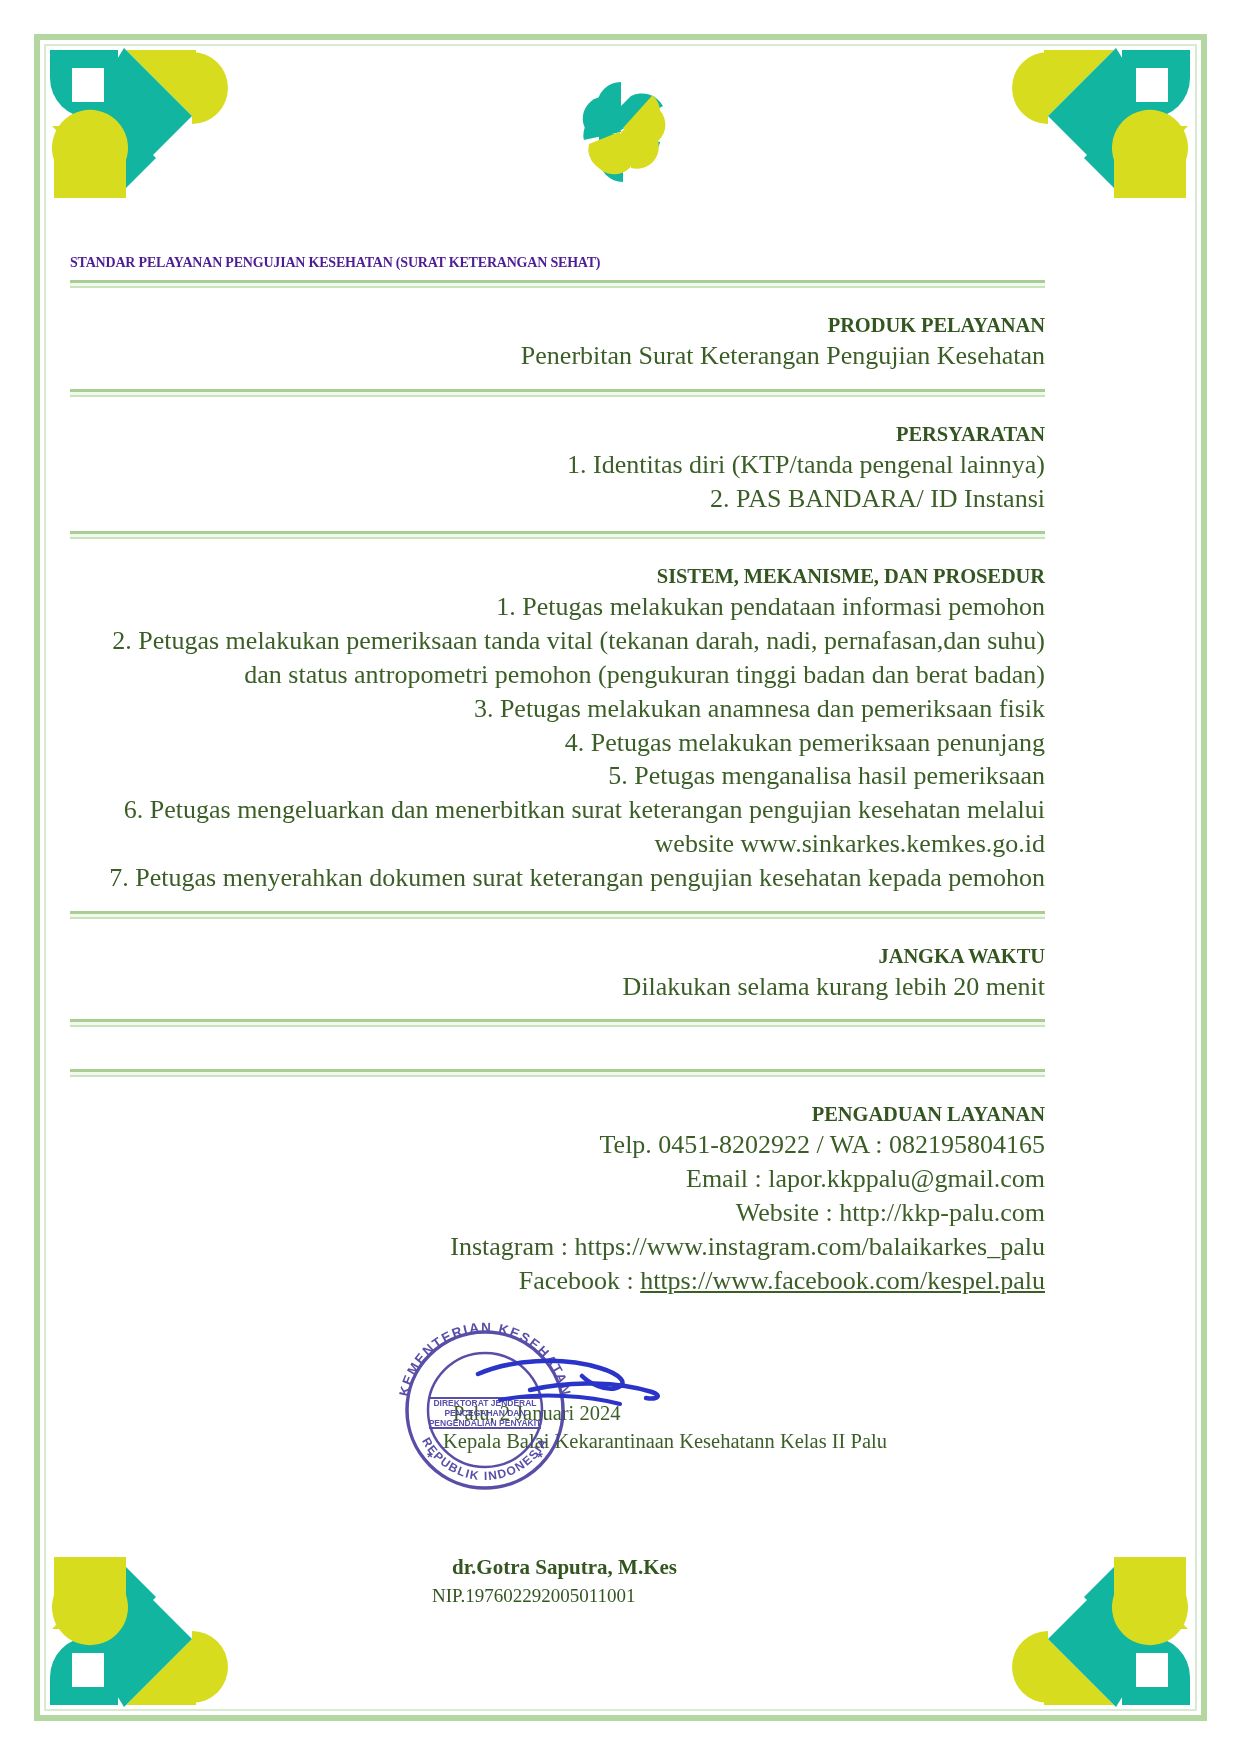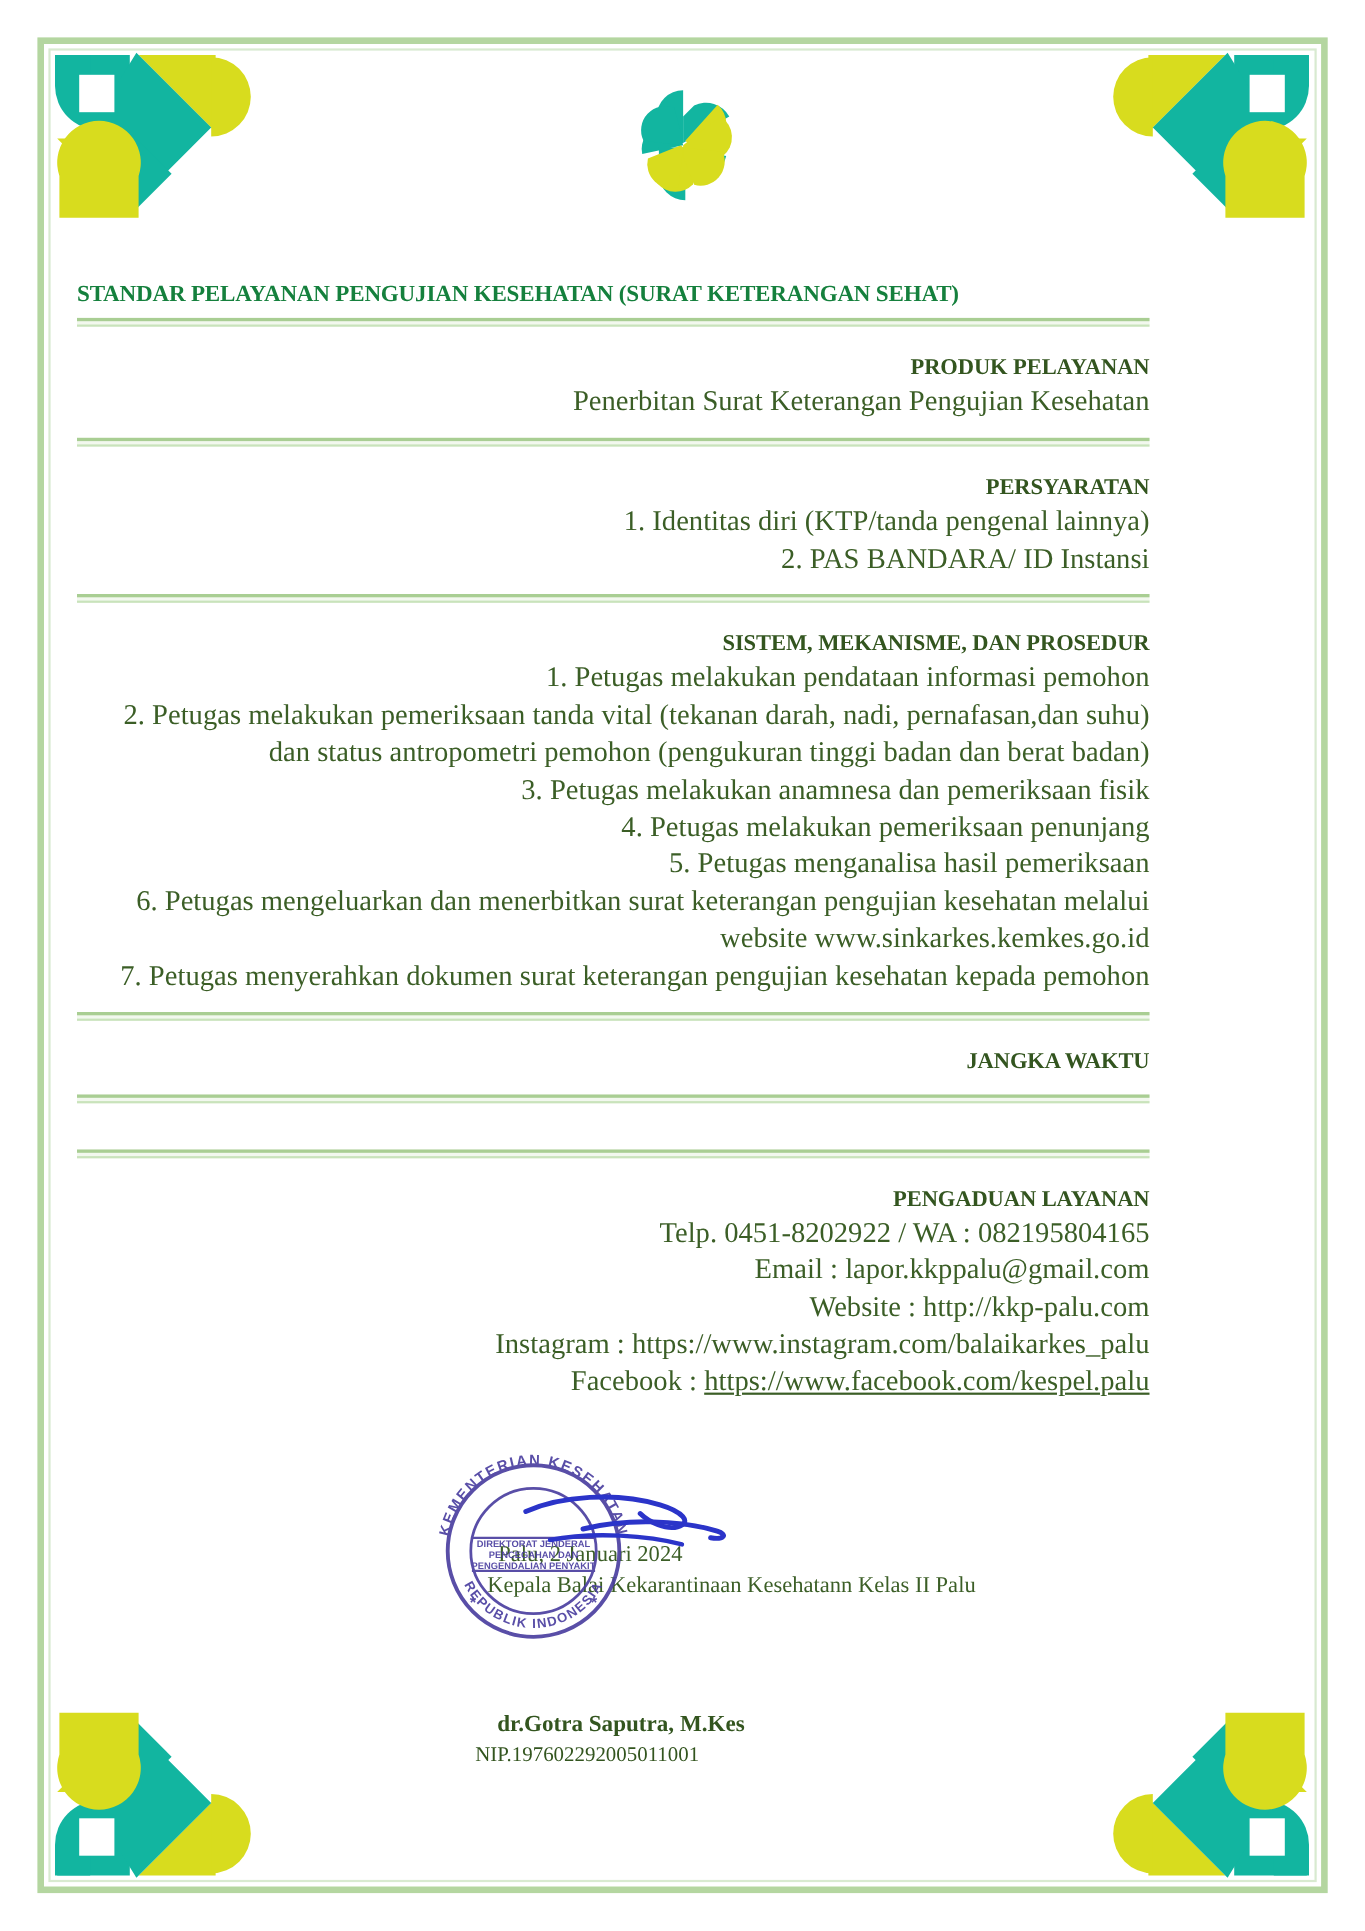--- a/index.html
+++ b/index.html
@@ -84,22 +84,22 @@
   
   .content {
     position: absolute;
     left: 70px;
     top: 255px;
     width: 975px;
   }
   .doc-title {
     font-family: "Liberation Serif", serif;
     font-weight: bold;
-    font-size: 21px;
-    color: #15803d;
+    font-size: 14px;
+    color: #4c1d95;
     letter-spacing: -0.2px;
     white-space: nowrap;
     margin: 0 0 9px 0;
   }
   .rule {
     height: 8px;
     border-top: 3px solid #a9ce93;
     border-bottom: 2px solid #c9e3bb;
     background: #f2f8ee;
     width: 975px;
@@ -300,20 +300,21 @@
       <div class="sec-line">5. Petugas menganalisa hasil pemeriksaan</div>
       <div class="sec-line">6. Petugas mengeluarkan dan menerbitkan surat keterangan pengujian kesehatan melalui website www.sinkarkes.kemkes.go.id</div>
       <div class="sec-line">7. Petugas menyerahkan dokumen surat keterangan pengujian kesehatan kepada pemohon</div>
     </div>
     <div class="rule-gap-top"></div>
     <div class="rule"></div>
 
     <div class="section-gap"></div>
     <div class="section">
       <div class="sec-head">JANGKA WAKTU</div>
+      <div class="sec-line">Dilakukan selama kurang lebih 20 menit</div>
     </div>
     <div class="rule-gap-top"></div>
     <div class="rule"></div>
 
     <div class="section-gap"></div>
     <div class="rule-gap-top"></div>
     <div class="rule"></div>
 
     <div class="section-gap"></div>
     <div class="section">

